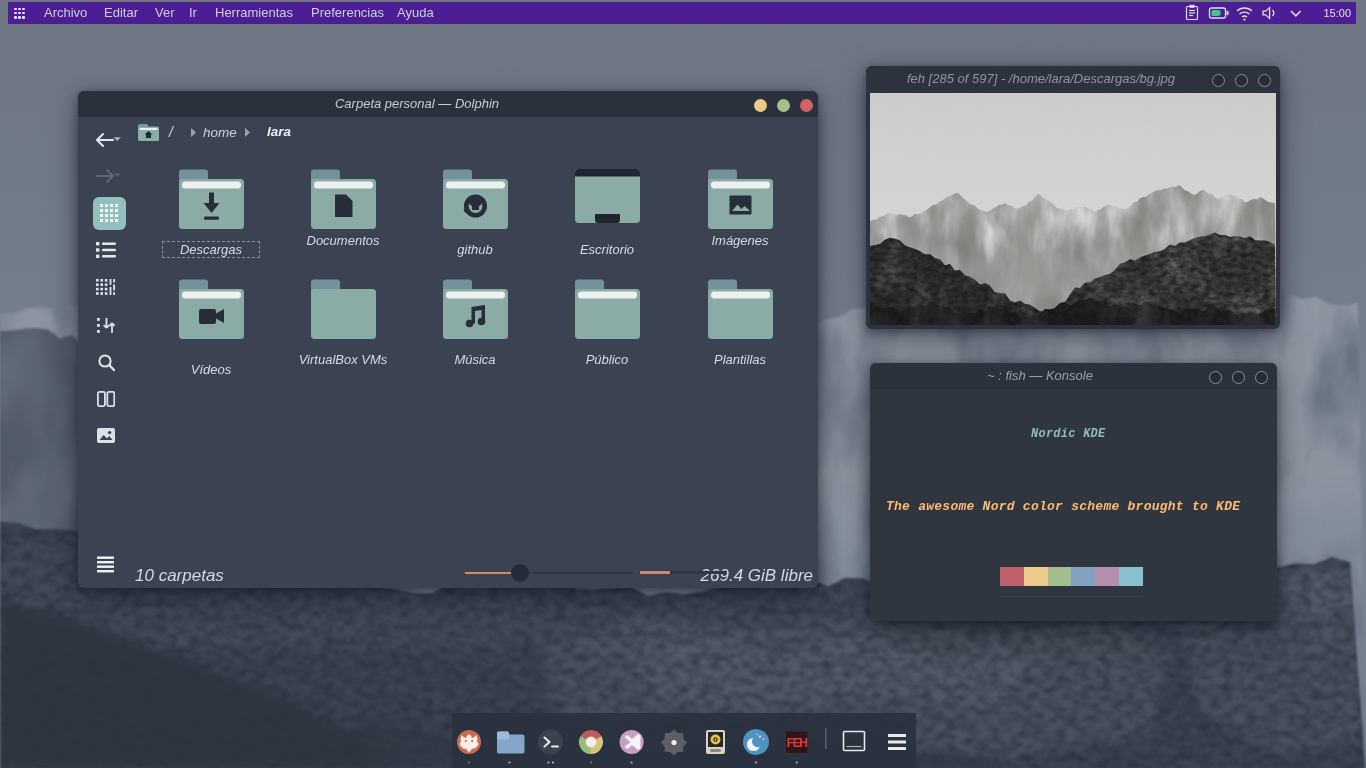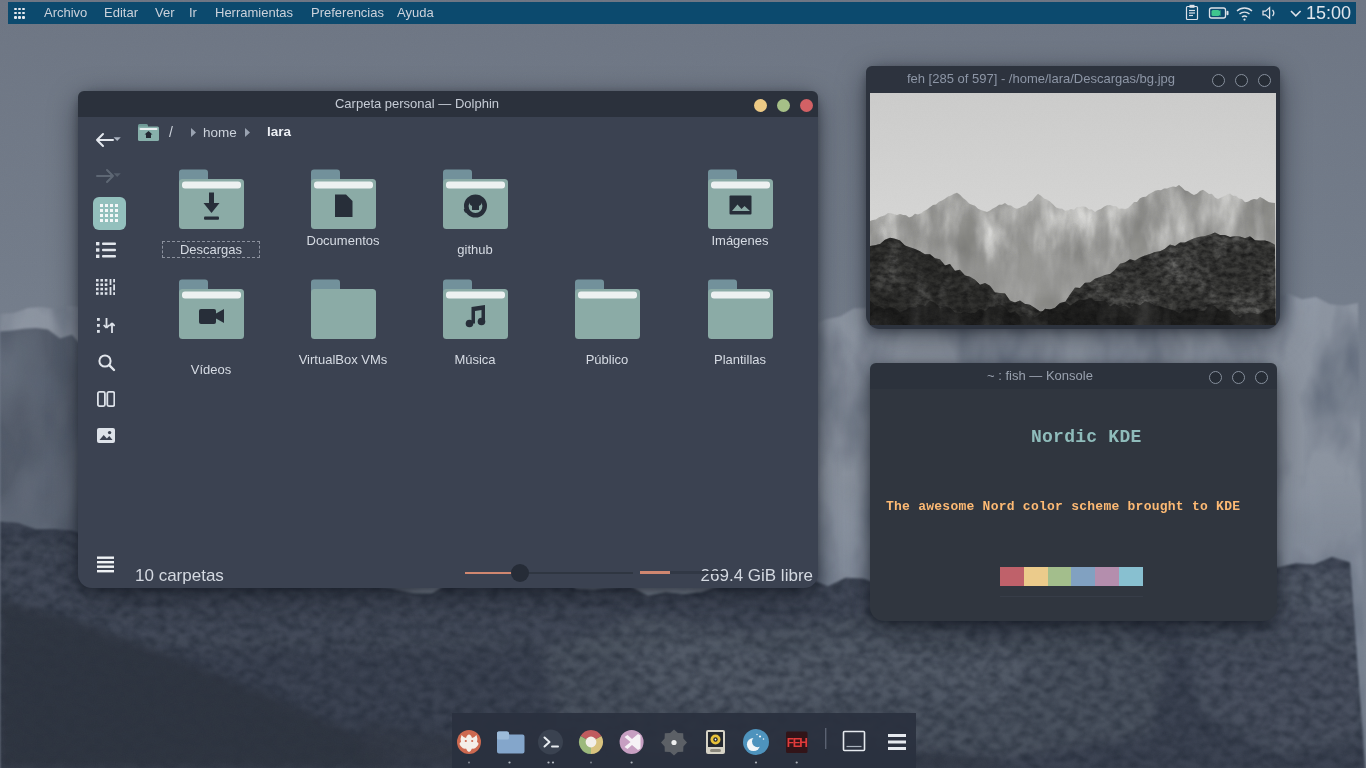--- a/index.html
+++ b/index.html
@@ -3,32 +3,32 @@
 <meta charset="utf-8">
 <style>
   * { margin:0; padding:0; box-sizing:border-box; }
   html,body { width:1366px; height:768px; overflow:hidden; background:#6f7886;
     font-family:"Liberation Sans", sans-serif; }
   #stage { position:relative; width:1366px; height:768px; overflow:hidden; }
   .abs { position:absolute; }
 
   
   #panel { position:absolute; left:8px; top:2px; width:1348px; height:22px;
-    background:#0c4a6e; display:flex; align-items:center; color:#ccd2db;
+    background:#4c1d95; display:flex; align-items:center; color:#ccd2db;
     font-size:13px; z-index:30; }
   #launcher { width:11px; height:11px; margin-left:6px; margin-right:21px;
     display:grid; grid-template-columns:repeat(3,1fr); gap:1.6px; }
   #launcher i { background:#e6eaef; border-radius:1px; }
   .mi { position:absolute; top:0; height:22px; line-height:22px; }
   #tray { position:absolute; right:0; top:0; height:22px; }
   #clock { position:absolute; right:5px; top:0; height:22px; line-height:22px;
-    font-size:18px; color:#e2e6ec; }
+    font-size:11px; color:#e2e6ec; }
 
   
-  .win { position:absolute; border-radius:14px; box-shadow:0 8px 28px rgba(10,14,22,0.5), 0 2px 8px rgba(10,14,22,0.35); }
+  .win { position:absolute; border-radius:6px; box-shadow:0 8px 28px rgba(10,14,22,0.5), 0 2px 8px rgba(10,14,22,0.35);font-style:italic; }
   .tbar { position:absolute; left:0; top:0; right:0; height:26px; border-radius:6px 6px 0 0;
     text-align:center; font-size:13px; line-height:26px; }
   .btns { position:absolute; right:5px; top:8px; display:flex; gap:10px; }
   .btns i { width:13px; height:13px; border-radius:50%; display:block; }
 
   
   #dolphin { left:78px; top:91px; width:740px; height:497px; background:#3b4251; z-index:10; }
   #dolphin .tbar { background:#2b313c; color:#c6ccd6; }
   #d-status { position:absolute; left:0; bottom:0; width:100%; height:32px; color:#d4d9e1; font-size:17px; }
   .folder-cell { position:absolute; width:110px; text-align:center; color:#d6dbe3; font-size:13px; }
@@ -329,20 +329,28 @@
       <div style="">Documentos</div>
     </div>
     <div class="folder-cell" style="left:342px;top:77px">
       <svg width="65" height="62" viewBox="0 0 65 62">
           <use href="#fldr"></use>
         <circle cx="32.5" cy="38" r="9.2" stroke="#272e39" stroke-width="4.6" fill="none"></circle>
         <path d="M26 33 q0-5 6.5-5 q6.5 0 6.5 5 q0 4-3 5 l0 4 h-7 l0-4 q-3-1-3-5 z" fill="#272e39"></path>
         <path d="M25 44 q-3 0-3-3" stroke="#272e39" stroke-width="2.4" fill="none"></path>
       </svg>
       <div style="margin-top:9px">github</div>
+    </div>
+    <div class="folder-cell" style="left:474px;top:77px">
+      <svg width="65" height="62" viewBox="0 0 65 62">
+        <rect x="0" y="1" width="65" height="54" rx="4" fill="#8baba6"></rect>
+        <path d="M0 8.5 v-3.5 a4 4 0 0 1 4-4 h57 a4 4 0 0 1 4 4 v3.5 z" fill="#20262f"></path>
+        <path d="M20 46 h25 v6 a3 3 0 0 1 -3 3 h-19 a3 3 0 0 1 -3 -3 z" fill="#20262f"></path>
+      </svg>
+      <div style="margin-top:9px">Escritorio</div>
     </div>
     <div class="folder-cell" style="left:607px;top:77px">
       <svg width="65" height="62" viewBox="0 0 65 62">
           <use href="#fldr"></use>
         <rect x="21.5" y="27.5" width="22" height="19" rx="1" fill="#272e39"></rect>
         <path d="M24 43 l5.5-6.5 l4 4.5 l3-3 l5.5 5 z" fill="#8baba6"></path>
       </svg>
       <div style="">Imágenes</div>
     </div>
     <div class="folder-cell" style="left:78px;top:187px">
@@ -495,21 +503,21 @@
   </div>
 
   <div id="konsole" class="win">
     <div class="tbar" style="padding-right:67px">~ : fish — Konsole
       <span class="btns" style="top:8px;right:9px">
           <i class="ring"></i>
           <i class="ring"></i>
           <i class="ring"></i>
         </span>
     </div>
-    <div class="mono abs" style="left:161px;top:64px;font-size:18px;color:#8fbcbb;letter-spacing:0.25px">Nordic KDE</div>
+    <div class="mono abs" style="left:161px;top:64px;font-size:12px;color:#8fbcbb;letter-spacing:0.25px">Nordic KDE</div>
     <div class="mono abs" style="left:16px;top:136px;font-size:13px;color:#fdba74;letter-spacing:0.25px">The awesome Nord color scheme brought to KDE</div>
     <div class="abs" style="left:130px;top:204px;width:143px;height:19px;display:flex">
       <i style="flex:1;background:#bf616a"></i>
         <i style="flex:1;background:#ebcb8b"></i>
         <i style="flex:1;background:#a3be8c"></i>
         <i style="flex:1;background:#81a1c1"></i>
         <i style="flex:1;background:#b48ead"></i>
         <i style="flex:1;background:#88c0d0"></i>
     </div>
     <div class="abs" style="left:130px;top:233px;width:143px;height:1px;background:#373d48"></div>

